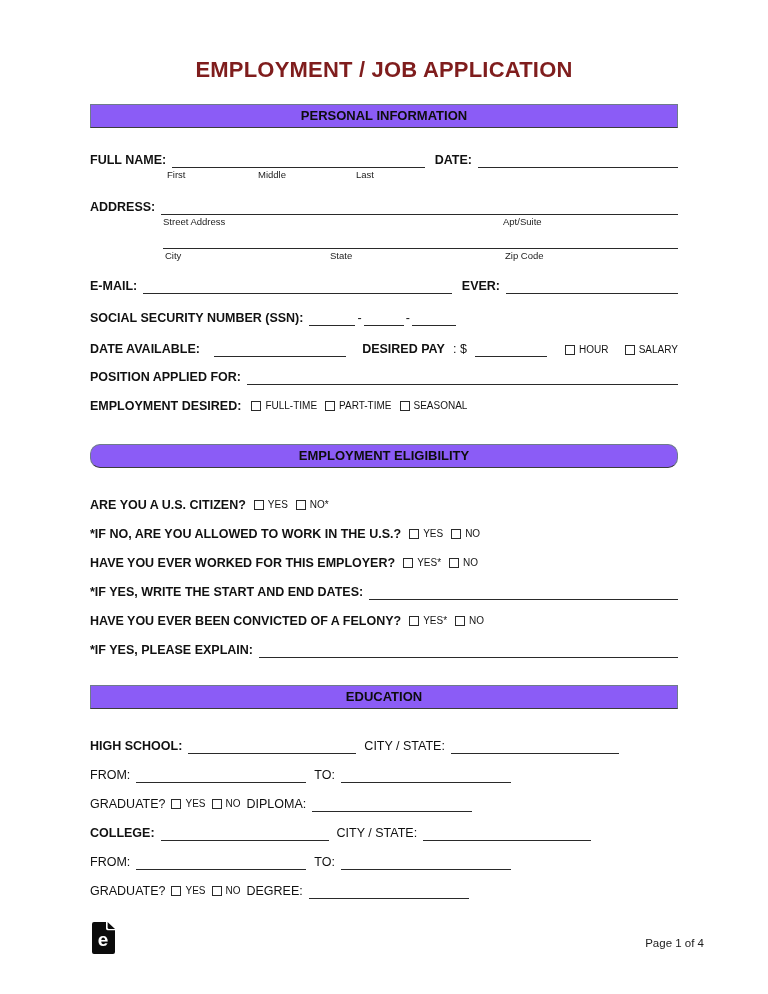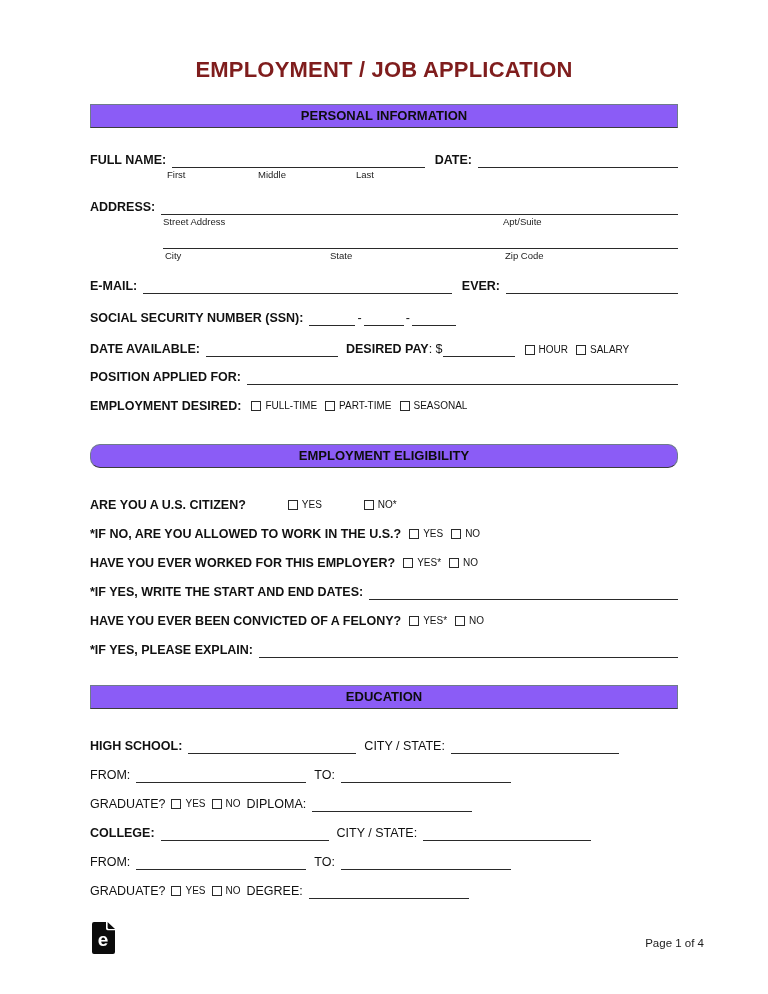--- a/index.html
+++ b/index.html
@@ -108,21 +108,21 @@
 
     <div class="row" style="margin-top:16px;">
       <span class="lbl">SOCIAL SECURITY NUMBER (SSN):</span>
       <span class="line gap6" style="width:46px;"></span>
       <span class="dash">-</span>
       <span class="line" style="width:40px;"></span>
       <span class="dash">-</span>
       <span class="line" style="width:44px;"></span>
     </div>
 
-    <div class="row" style="margin-top:15px;">
+    <div class="row" style="margin-top:15px;justify-content:space-between;">
       <span class="lbl">DATE AVAILABLE:</span>
       <span class="line gap6" style="width:132px;"></span>
       <span class="lbl gap8">DESIRED PAY</span>
       <span class="lblr">: $</span>
       <span class="line" style="width:72px;"></span>
       <span class="cbgroup gap10">
         <span class="cb"></span>
         <span class="cbl">HOUR</span>
       </span>
       <span class="cbgroup gap8">
@@ -147,21 +147,21 @@
         <span class="cbl">PART-TIME</span>
       </span>
       <span class="cbgroup gap8">
         <span class="cb"></span>
         <span class="cbl">SEASONAL</span>
       </span>
     </div>
 
     <div class="section-bar" style="margin-top:30px;border-radius:10px;">EMPLOYMENT ELIGIBILITY</div>
 
-    <div class="row" style="margin-top:29px; align-items:center;gap:34px;">
+    <div class="row" style="margin-top:29px; align-items:center;">
       <span class="lbl">ARE YOU A U.S. CITIZEN?</span>
       <span class="cbgroup gap8">
         <span class="cb"></span>
         <span class="cbl">YES</span>
       </span>
       <span class="cbgroup gap8">
         <span class="cb"></span>
         <span class="cbl">NO*</span>
       </span>
     </div>

